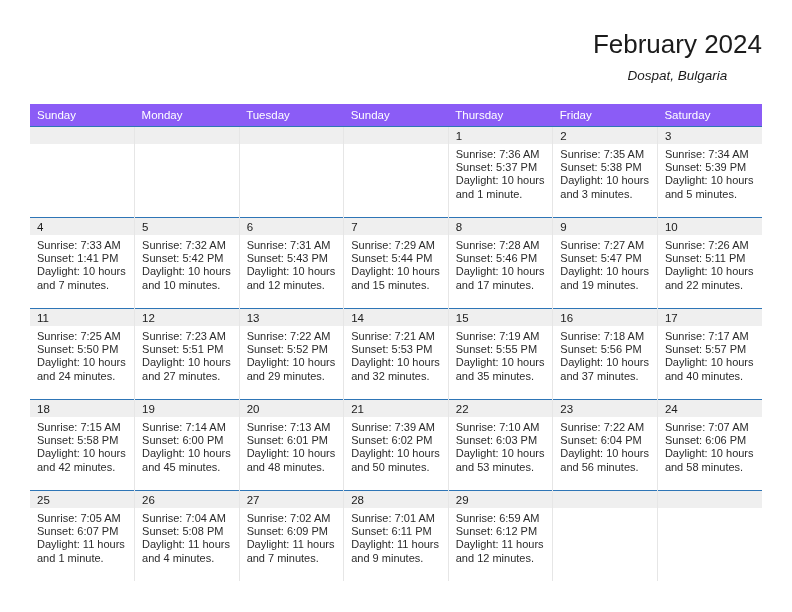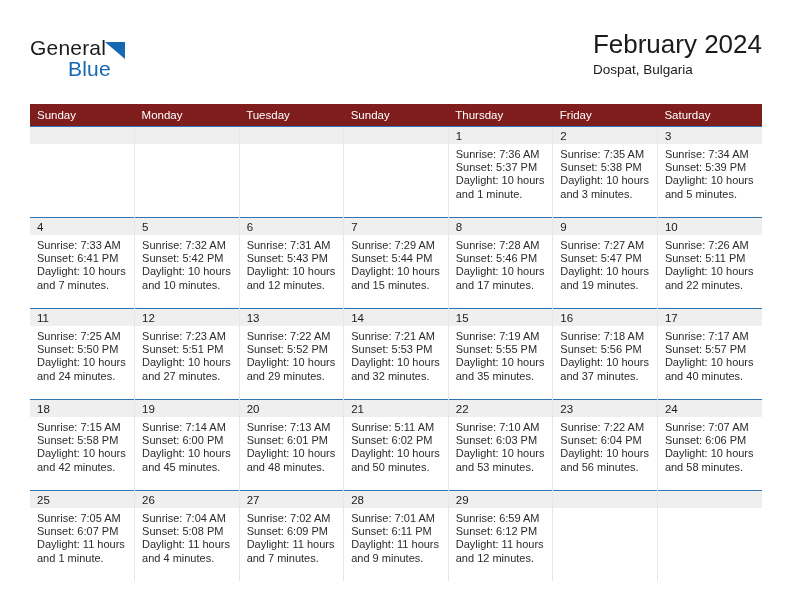--- a/index.html
+++ b/index.html
@@ -63,48 +63,50 @@
   .brand-blue {
     font-size: 21px;
     color: #1668b3;
     letter-spacing: .2px;
   }
 
   .title-block {
     position: absolute;
     right: 0;
     top: 0;
-    text-align: left;
+    text-align: center;
   }
   .cal-title {
     font-size: 26px;
     color: #1b1b1b;
     line-height: 32px;
     white-space: nowrap;
   }
   .cal-subtitle {
     font-size: 13.5px;
     color: #1b1b1b;
     line-height: 20px;
+    margin-top: 6px;
     white-space: nowrap;
+    font-style: italic;
   }
 
   
   .calendar {
     position: absolute;
     left: 30px;
     top: 104px;
     width: 732px;
     border-collapse: collapse;
     table-layout: fixed;
   }
   .calendar col { width: 104.57px; }
 
   .dow-row th {
-    background: #7f1d1d;
+    background: #8b5cf6;
     color: #ffffff;
     font-size: 11.5px;
     font-weight: normal;
     text-align: left;
     padding: 5px 0 5px 7px;
     height: 12px;
     border: none;
   }
 
   .week-row td {
@@ -137,28 +139,20 @@
   }
   .cell-body div { white-space: normal; }
 </style>
 </head>
 <body>
 
 <div class="page">
 
   <div class="header">
 
-    <div class="brand">
-      <div class="brand-row1">
-        <span class="brand-general">General</span><span class="brand-tri"></span>
-      </div>
-      <div class="brand-row2">
-        <span class="brand-blue">Blue</span>
-      </div>
-    </div>
 
     <div class="title-block">
       <div class="cal-title">February 2024</div>
       <div class="cal-subtitle">Dospat, Bulgaria</div>
     </div>
 
   </div>
 
   <table class="calendar">
     <colgroup>
@@ -245,21 +239,21 @@
               <div>Daylight: 10 hours</div>
               <div>and 5 minutes.</div>
             </div>
           </td>
         </tr>
         <tr class="week-row">
           <td>
             <div class="daynum-band">4</div>
             <div class="cell-body">
               <div>Sunrise: 7:33 AM</div>
-              <div>Sunset: 6:41 PM</div>
+              <div>Sunset: 1:41 PM</div>
               <div>Daylight: 10 hours</div>
               <div>and 7 minutes.</div>
             </div>
           </td>
           <td>
             <div class="daynum-band">5</div>
             <div class="cell-body">
               <div>Sunrise: 7:32 AM</div>
               <div>Sunset: 5:42 PM</div>
               <div>Daylight: 10 hours</div>
@@ -401,21 +395,21 @@
             <div class="cell-body">
               <div>Sunrise: 7:13 AM</div>
               <div>Sunset: 6:01 PM</div>
               <div>Daylight: 10 hours</div>
               <div>and 48 minutes.</div>
             </div>
           </td>
           <td>
             <div class="daynum-band">21</div>
             <div class="cell-body">
-              <div>Sunrise: 5:11 AM</div>
+              <div>Sunrise: 7:39 AM</div>
               <div>Sunset: 6:02 PM</div>
               <div>Daylight: 10 hours</div>
               <div>and 50 minutes.</div>
             </div>
           </td>
           <td>
             <div class="daynum-band">22</div>
             <div class="cell-body">
               <div>Sunrise: 7:10 AM</div>
               <div>Sunset: 6:03 PM</div>

